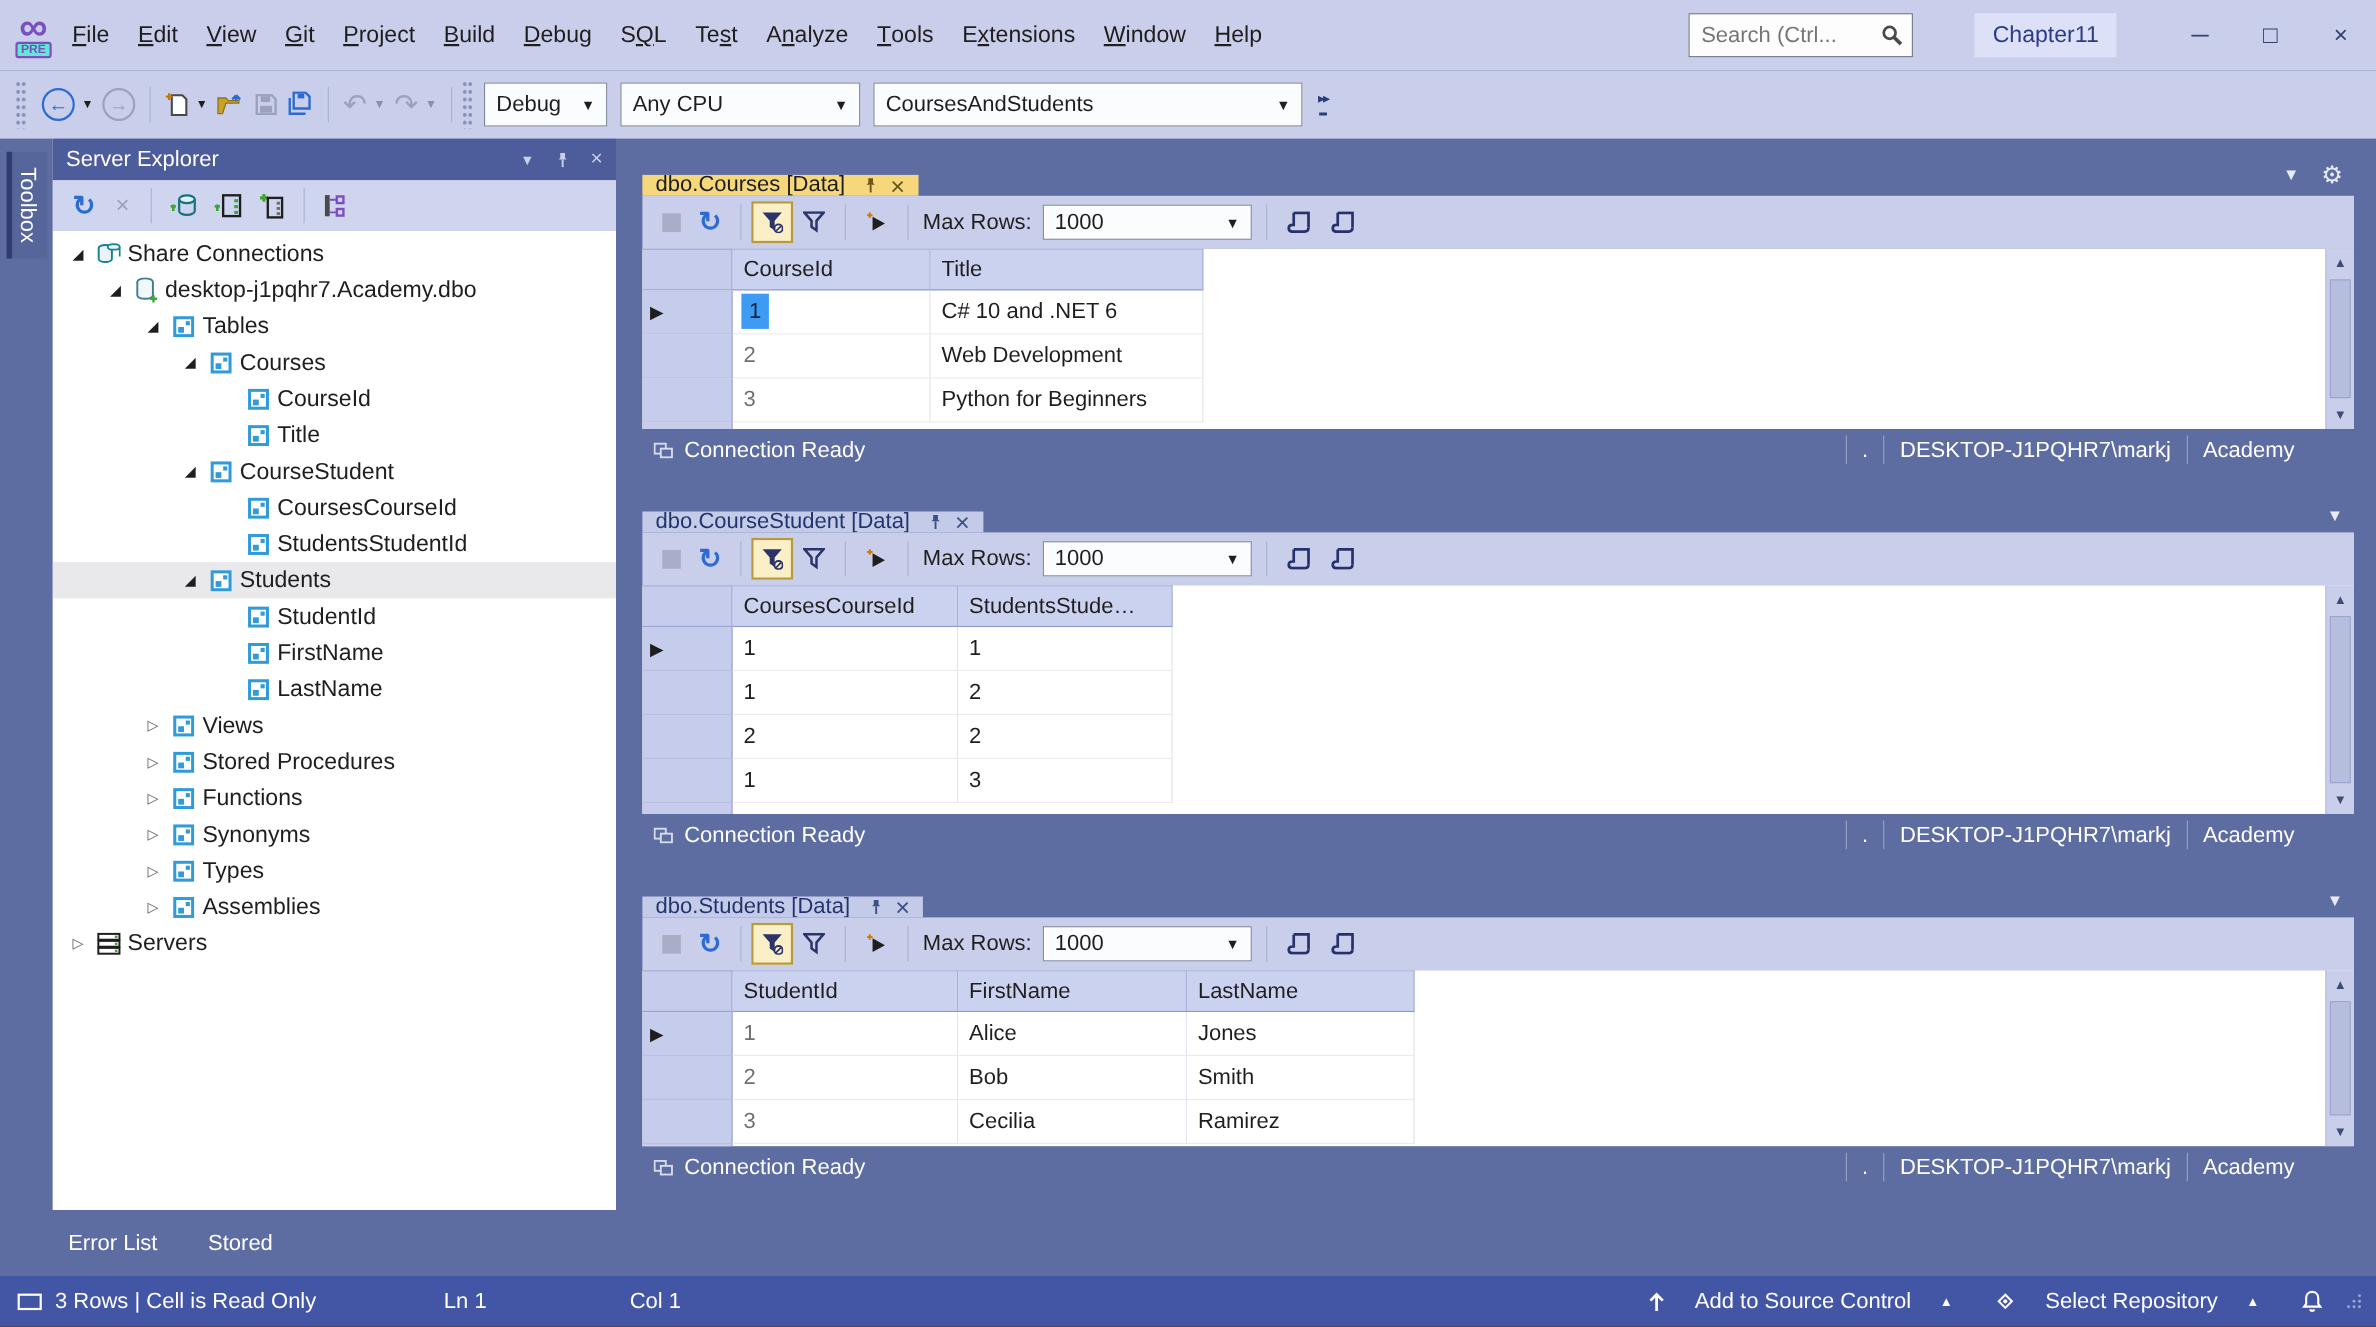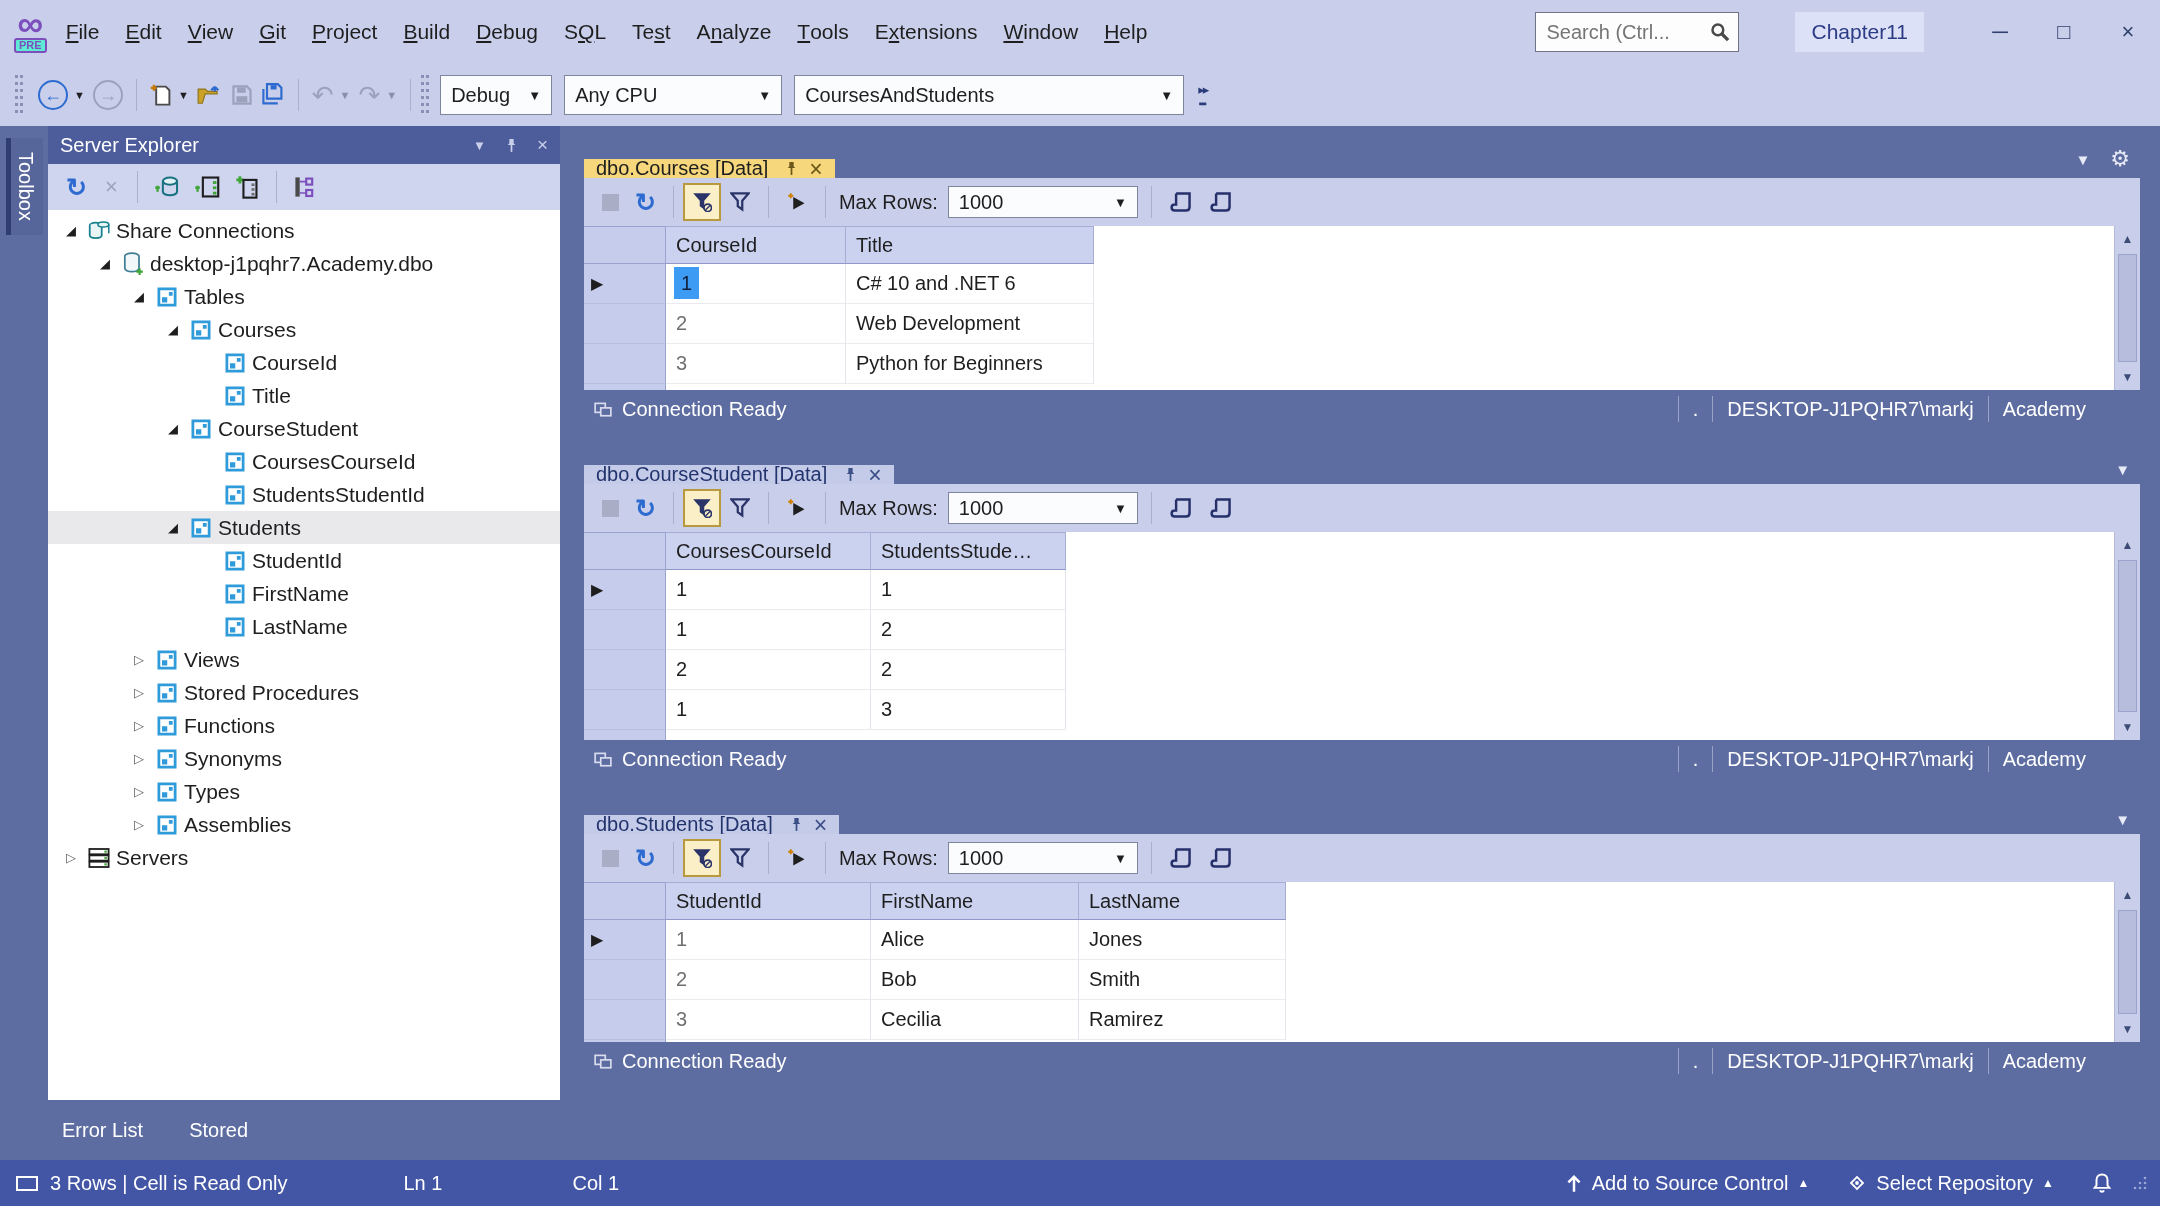--- a/index.html
+++ b/index.html
@@ -108,21 +108,21 @@
   .conn-right{margin-left:auto;display:flex;align-items:center;height:26px;margin-right:40px;}
   .conn-right .seg{border-left:1px solid #9AA3C8;padding:0 14px;line-height:26px;white-space:pre;}
 
   
   .bottom-tabs{height:60px;flex:0 0 auto;display:flex;align-items:center;gap:46px;padding-left:62px;color:#FFFFFF;font-size:20px;}
   .statusbar{height:46px;flex:0 0 auto;background:#4355A5;display:flex;align-items:center;color:#FFFFFF;font-size:20px;padding:0 12px 0 16px;}
   .sb-rect{width:22px;height:15px;border:2px solid #FFFFFF;margin-right:12px;}
   .sb-ln{margin-left:116px;}
   .sb-col{margin-left:130px;}
   .sb-right{margin-left:auto;display:flex;align-items:center;}
-  .sb-item{display:flex;align-items:center;gap:9px;margin-right:38px;}
+  .sb-item{display:flex;align-items:center;gap:26px;margin-right:38px;}
   .sb-item .tri{font-size:12px;}
   .sb-bell{margin-right:20px;display:flex;}
   .sb-grip{display:flex;align-self:flex-end;padding-bottom:4px;}
 </style>
 </head>
 <body>
 
 <div class="window">
 
   <header class="titlebar">

